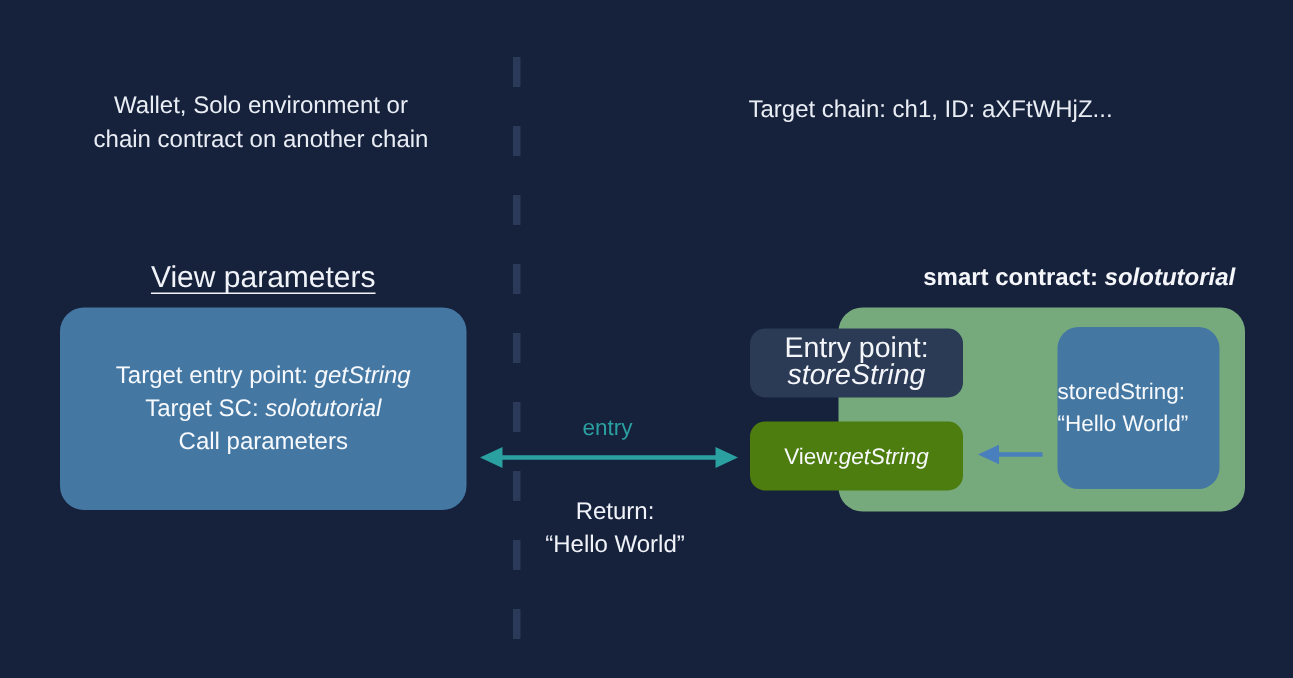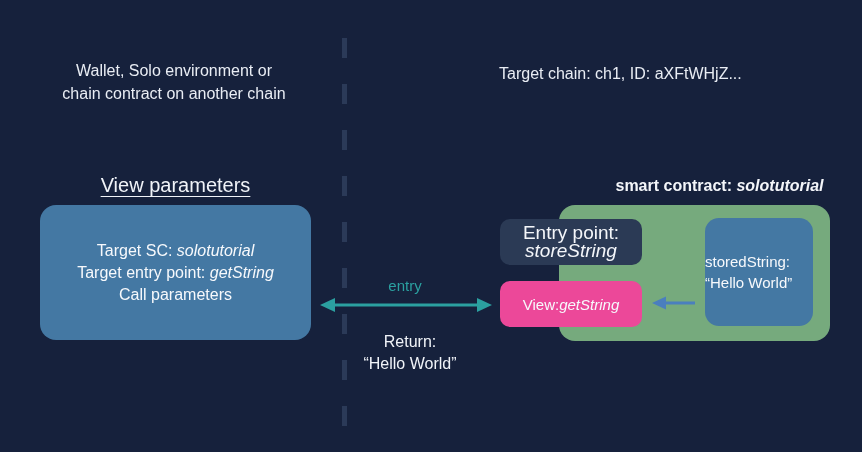--- a/index.html
+++ b/index.html
@@ -44,21 +44,21 @@
     left:559px;top:205px;width:271px;height:136px;border-radius:16px;
     background:#76aa7d;
   }
   .entry-box{
     left:500px;top:219px;width:142px;height:46px;border-radius:10px;
     background:#2b3a55;display:flex;flex-direction:column;align-items:center;
     justify-content:center;font-size:19px;line-height:18px;color:#f4f6fa;z-index:2;
   }
   .view-box{
     left:500px;top:281px;width:142px;height:46px;border-radius:10px;
-    background:#ec4899;display:flex;align-items:center;justify-content:center;
+    background:#4d7c0f;display:flex;align-items:center;justify-content:center;
     font-size:15px;color:#f7f9fc;z-index:2;
   }
   .state-box{
     left:705px;top:218px;width:108px;height:108px;border-radius:14px;
     background:#4478a3;display:flex;flex-direction:column;align-items:flex-start;
     justify-content:center;font-size:15px;line-height:21px;color:#f7f9fc;z-index:2;
   }
 
   
   .call-label{left:325px;top:277px;width:160px;font-size:15px;color:#2ba0a0;}
@@ -81,22 +81,22 @@
 
   <div class="abs caption caption-right">
     <span>Target chain: ch1, ID: aXFtWHjZ...</span>
   </div>
 
   <div class="abs view-params-title center-text">
     <span>View parameters</span>
   </div>
 
   <div class="abs params-box">
+    <div><span>Target entry point: </span><span class="italic">getString</span></div>
     <div><span>Target SC: </span><span class="italic">solotutorial</span></div>
-    <div><span>Target entry point: </span><span class="italic">getString</span></div>
     <div>Call parameters</div>
   </div>
 
   <div class="abs contract-label center-text">
     <span>smart contract: </span><span class="italic">solotutorial</span>
   </div>
 
   <div class="abs green-box"></div>
 
   <div class="abs entry-box">

